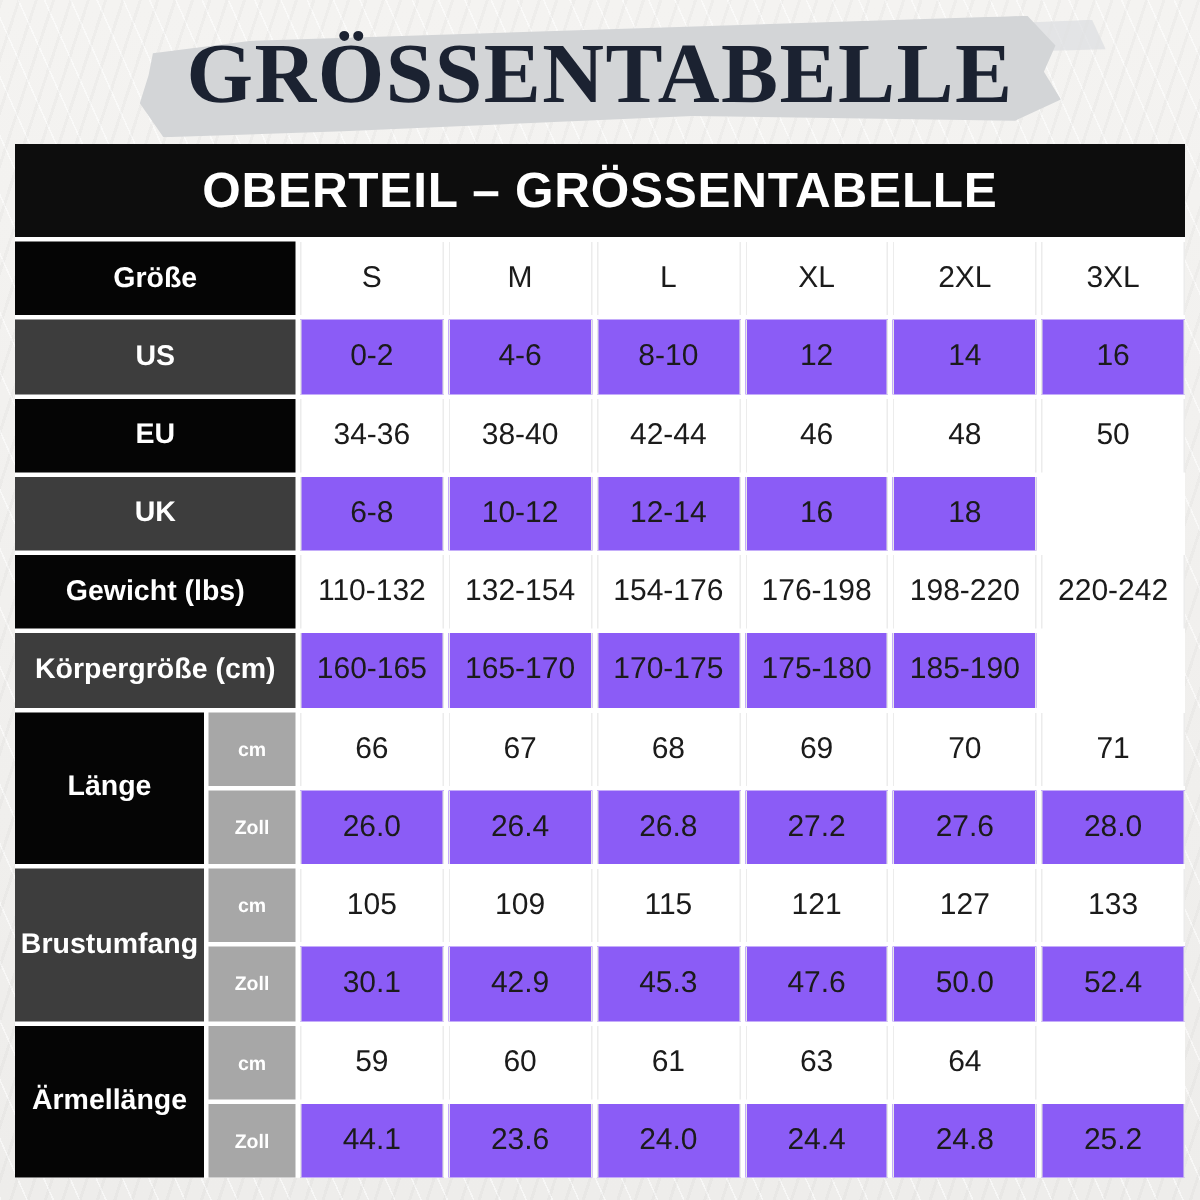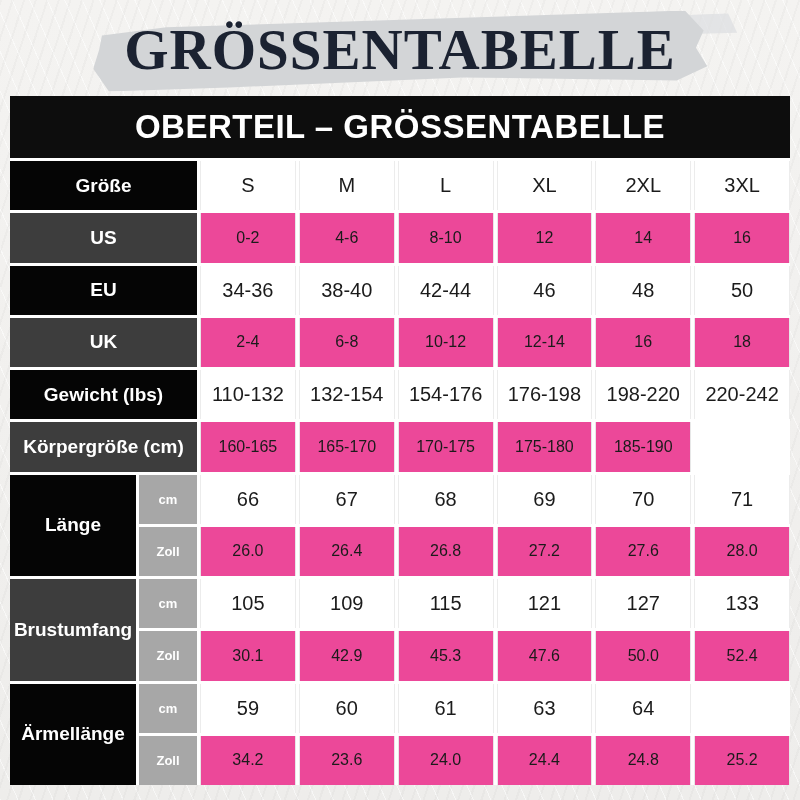--- a/index.html
+++ b/index.html
@@ -54,21 +54,21 @@
     gap:3px; background:#ffffff;
   }
   .cell{ display:flex; align-items:center; justify-content:center; }
   .lbl-b{ background:#050505; color:#fff; font-weight:bold; font-size:19px; }
   .lbl-g{ background:#3d3d3d; color:#fff; font-weight:bold; font-size:19px; }
   .span2c{ grid-column:1 / span 2; }
   .span2r{ grid-column:1; grid-row:span 2; }
   .sub{ background:#a7a7a7; color:#fff; font-weight:bold; font-size:13px; grid-column:2; }
   .cw{ background:#ffffff; color:#1b1b1b; font-size:20px;
        box-shadow:inset -1px 0 0 #ececec, inset 1px 0 0 #ececec; }
-  .cg{ background:#ec4899; color:#1b1b1b; font-size:16px;
+  .cg{ background:#8b5cf6; color:#1b1b1b; font-size:20px;
        box-shadow:inset -1px 0 0 #e7e7e7, inset 1px 0 0 #e7e7e7; }
 </style>
 </head>
 <body>
 
 <div class="page">
 
   <div class="title-area">
     <div class="brush-smear"></div>
     <div class="brush"></div>
@@ -101,21 +101,20 @@
 
       <div class="cell lbl-b span2c">EU</div>
       <div class="cell cw">34-36</div>
       <div class="cell cw">38-40</div>
       <div class="cell cw">42-44</div>
       <div class="cell cw">46</div>
       <div class="cell cw">48</div>
       <div class="cell cw">50</div>
 
       <div class="cell lbl-g span2c">UK</div>
-      <div class="cell cg">2-4</div>
       <div class="cell cg">6-8</div>
       <div class="cell cg">10-12</div>
       <div class="cell cg">12-14</div>
       <div class="cell cg">16</div>
       <div class="cell cg">18</div>
 
       <div class="cell lbl-b span2c">Gewicht (lbs)</div>
       <div class="cell cw">110-132</div>
       <div class="cell cw">132-154</div>
       <div class="cell cw">154-176</div>
@@ -163,21 +162,21 @@
       <div class="cell cg">52.4</div>
 
       <div class="cell lbl-b span2r">Ärmellänge</div>
       <div class="cell sub">cm</div>
       <div class="cell cw">59</div>
       <div class="cell cw">60</div>
       <div class="cell cw">61</div>
       <div class="cell cw">63</div>
       <div class="cell cw">64</div>
       <div class="cell sub">Zoll</div>
-      <div class="cell cg">34.2</div>
+      <div class="cell cg">44.1</div>
       <div class="cell cg">23.6</div>
       <div class="cell cg">24.0</div>
       <div class="cell cg">24.4</div>
       <div class="cell cg">24.8</div>
       <div class="cell cg">25.2</div>
 
     </div>
   </div>
 </div>
 

